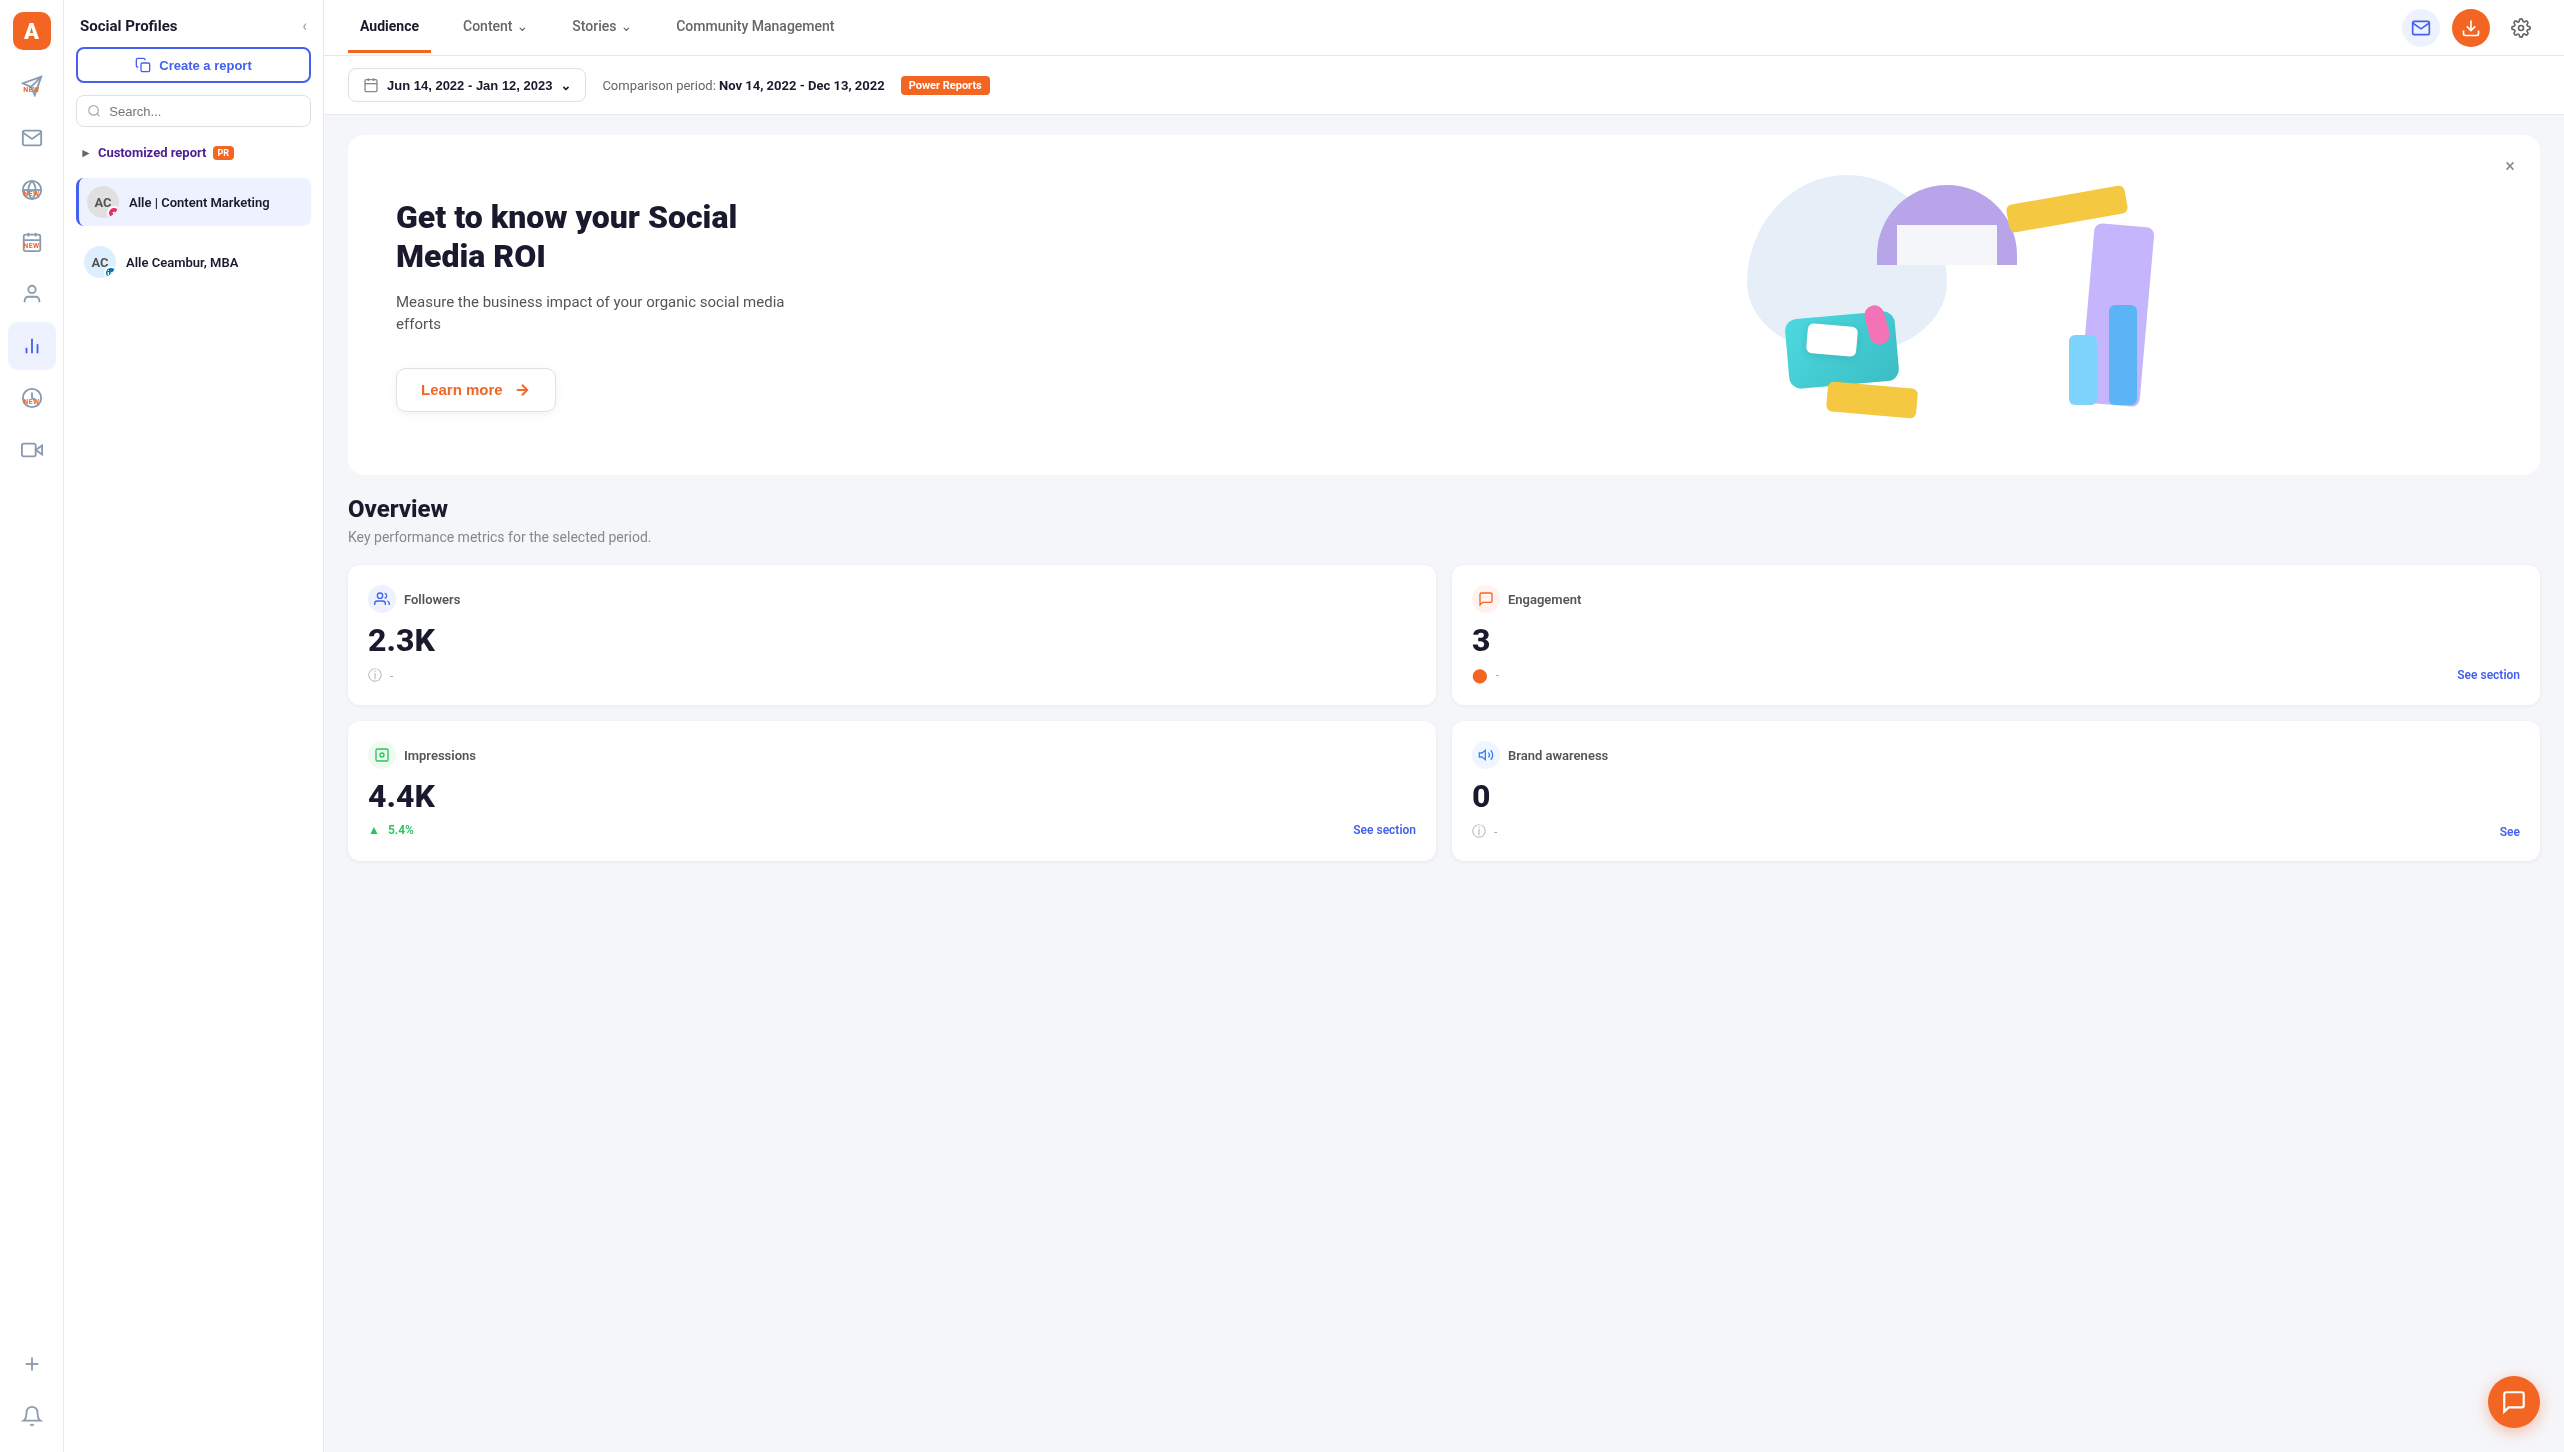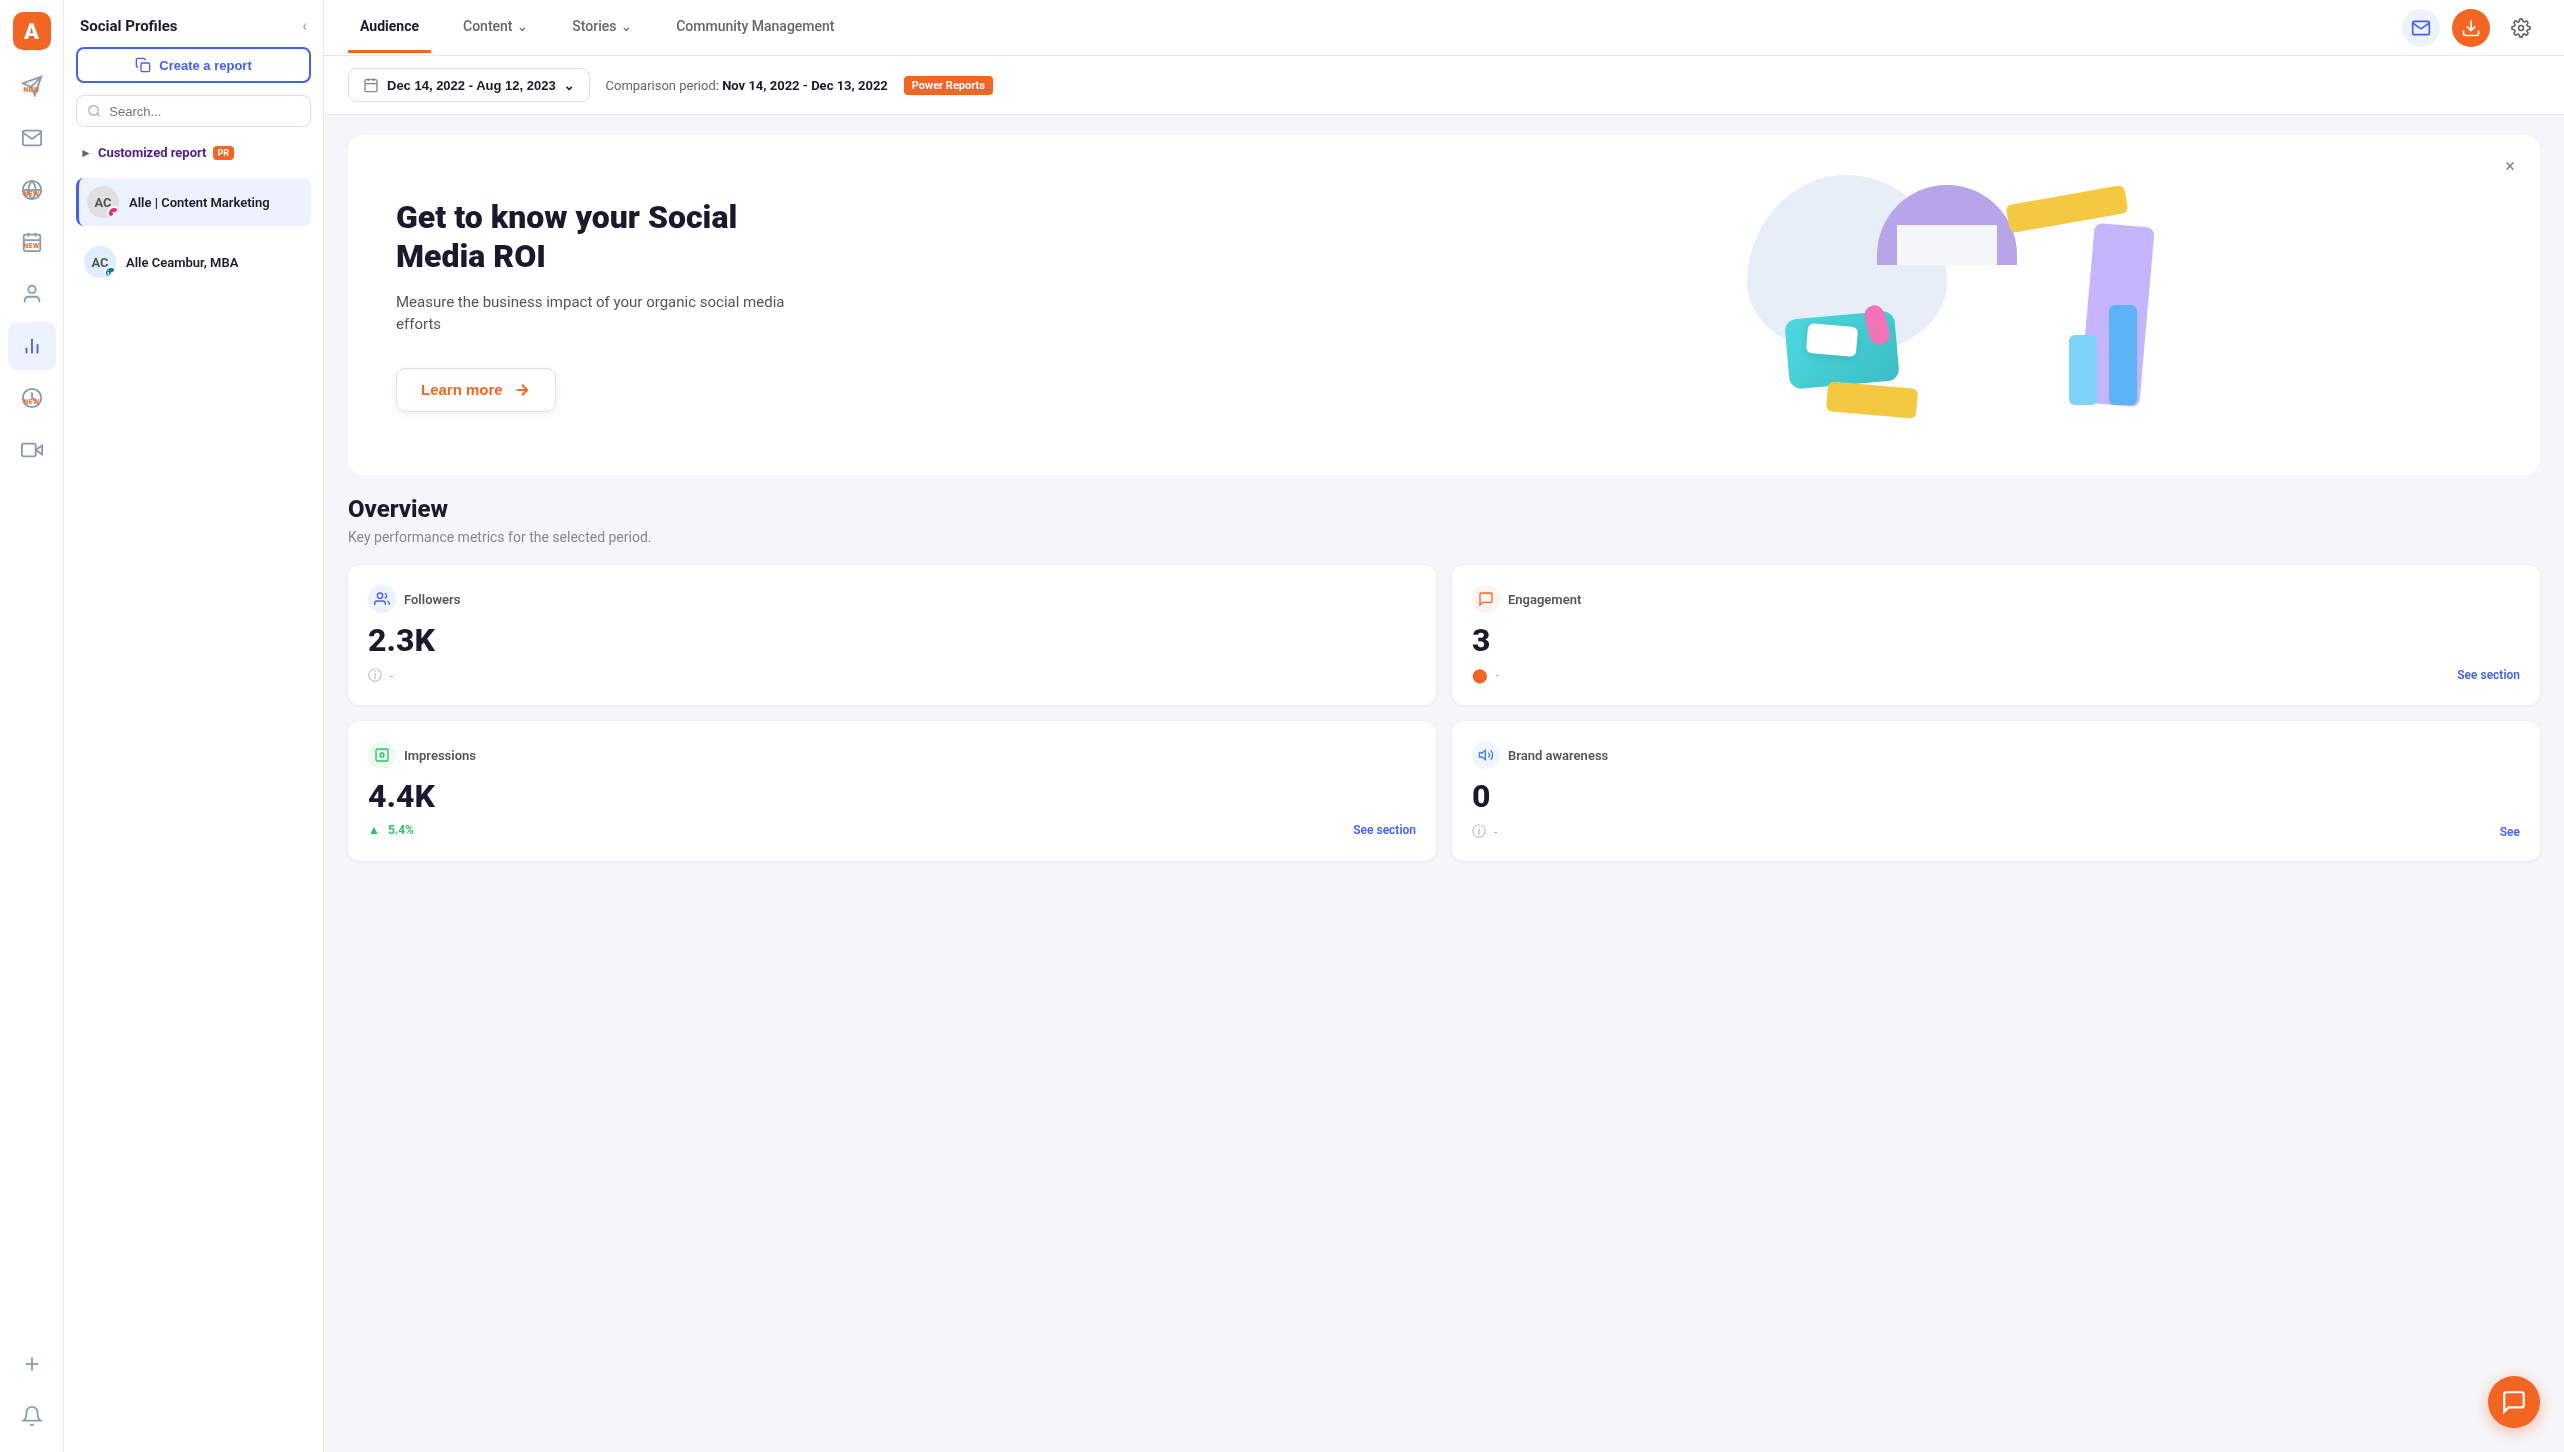--- a/index.html
+++ b/index.html
@@ -556,21 +556,21 @@
   </header>
 
   <div class="date-bar">
     <button class="date-range-btn">
       <svg width="16" height="16" viewBox="0 0 24 24" fill="none" stroke="#888" stroke-width="2">
           <rect x="3" y="4" width="18" height="18" rx="2" ry="2"></rect>
           <line x1="16" y1="2" x2="16" y2="6"></line>
           <line x1="8" y1="2" x2="8" y2="6"></line>
           <line x1="3" y1="10" x2="21" y2="10"></line>
         </svg>
-      <span>Dec 14, 2022 - Aug 12, 2023</span>
+      <span>Jun 14, 2022 - Jan 12, 2023</span>
       <span>⌄</span>
     </button>
     <span class="comparison-period">
       <span>Comparison period:</span>
       <strong>Nov 14, 2022 - Dec 13, 2022</strong>
     </span>
     <span class="power-badge">Power Reports</span>
   </div>
 
   <div class="banner">

